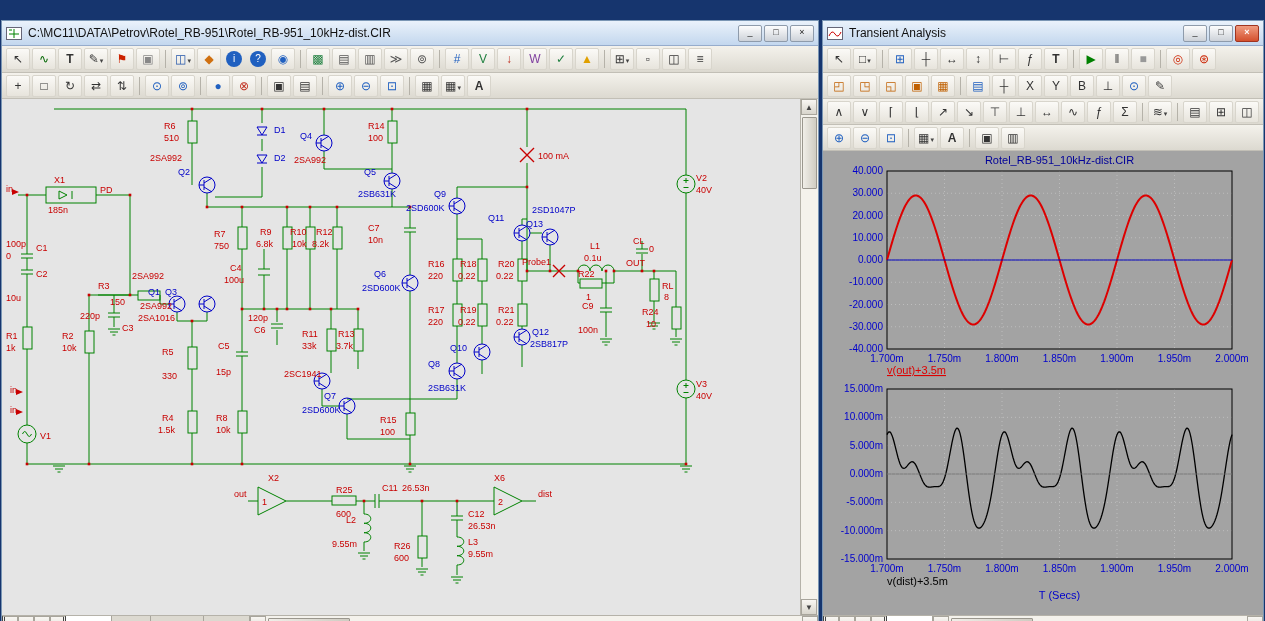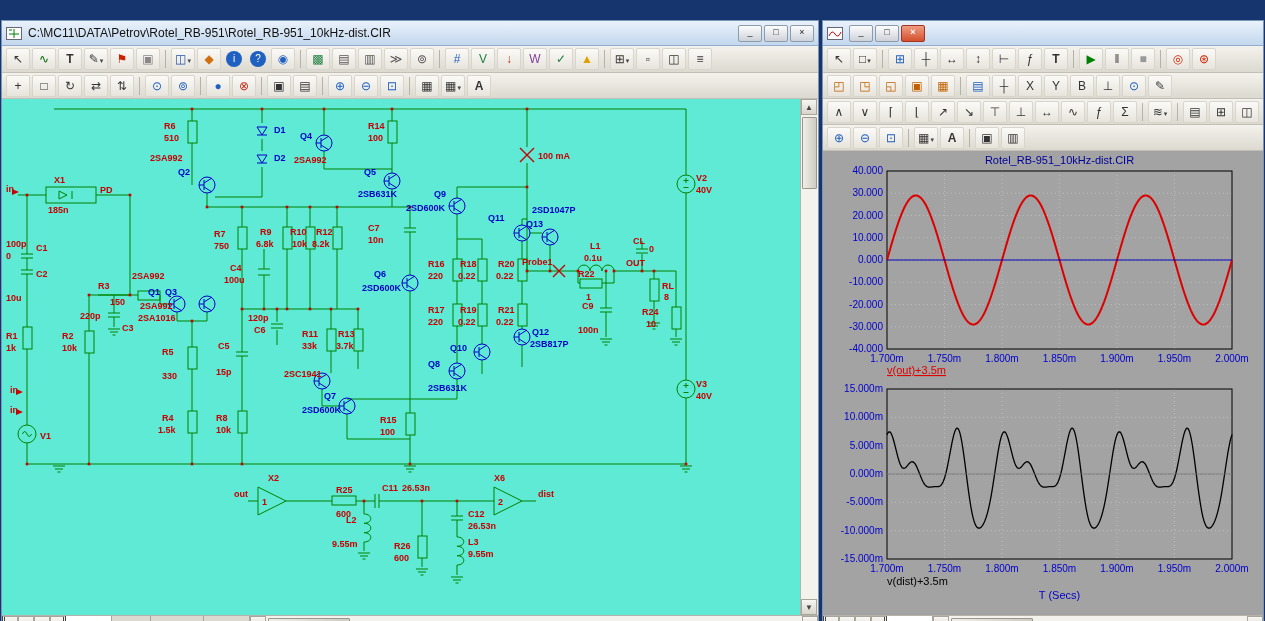--- a/index.html
+++ b/index.html
@@ -15,21 +15,21 @@
   .wbtn{width:22px;height:15px;font-size:9px;line-height:13px;text-align:center;background:linear-gradient(#fdfdfd,#cdd2d9);border:1px solid #8e9bab;border-radius:2px;color:#222;}
   .wbtn.close-red{background:linear-gradient(#f09c80,#d4502e);color:#fff;border-color:#a03420;font-weight:bold;}
   .tbar{display:flex;align-items:center;background:linear-gradient(#f4f2ec,#dcd9d0);border-bottom:1px solid #c2bfb6;padding:0 3px;}
   .tb26{height:26px;min-height:26px;} .tb25{height:25px;min-height:25px;}
   .tbtn{min-width:22px;height:20px;line-height:20px;text-align:center;font-size:12px;color:#333;border:1px solid #d8d5cc;border-radius:2px;margin:0 1px;background:linear-gradient(#fbfaf7,#e7e4dc);white-space:nowrap;}
   .tbtn .dd{font-size:7px;margin-left:1px;color:#444;}
   .bold{font-weight:bold;}
   .cir{background:#2060c0;color:#fff !important;border-radius:50%;font-size:10px;min-width:16px;height:16px;line-height:16px;margin:2px 4px;border:none;}
   .tsep{width:1px;height:18px;background:#b5b2a9;margin:0 4px;}
   .lcontent{flex:1;display:flex;background:#fff;overflow:hidden;}
-  .schwrap{flex:1;overflow:hidden;background:#5eead4;font-weight:bold;}
+  .schwrap{flex:1;overflow:hidden;background:#e5e5e5;}
   .rcontent{flex:1;background:#a3a3a3;overflow:hidden;}
   .vscroll{width:17px;background:#ece9e2;border-left:1px solid #b5b2a9;display:flex;flex-direction:column;}
   .sbtn{width:16px;height:16px;min-height:16px;font-size:8px;line-height:16px;text-align:center;color:#444;background:linear-gradient(#f8f6f2,#d8d5cc);border:1px solid #a8a59c;box-sizing:border-box;}
   .strack{flex:1;position:relative;background:#f4f2ec;}
   .sthumb{position:absolute;left:1px;top:2px;width:13px;height:70px;background:linear-gradient(90deg,#f0eee8,#cfccc2);border:1px solid #9a978e;border-radius:1px;}
   .tabrow{height:20px;min-height:20px;background:#dcd9d0;border-top:1px solid #b5b2a9;display:flex;align-items:stretch;font-size:11px;}
   .tabnav{display:flex;}
   .tabnav .sbtn{height:100%;}
   .bar-l{border-left:3px double #444 !important;}
   .bar-r{border-right:3px double #444 !important;}
@@ -463,20 +463,21 @@
   </div>
 
   <div class="win" id="right-win">
     <div class="titlebar">
       <span class="wicon">
         <svg width="16" height="13">
             <rect x="0.5" y="0.5" width="15" height="12" fill="#fff" stroke="#667"></rect>
             <path d="M2,9 Q5,2 8,7 T14,5" stroke="#cc0000" fill="none"></path>
           </svg>
       </span>
+      <span class="wtitle">Transient Analysis</span>
       <span class="wbtns">
           <span class="wbtn">_</span>
           <span class="wbtn">□</span>
           <span class="wbtn close-red">×</span>
         </span>
     </div>
     <div class="tbar tb26">
         <div class="tbtn">↖</div>
         <div class="tbtn">□<span class="dd">▾</span></div>
         <div class="tsep"></div>

